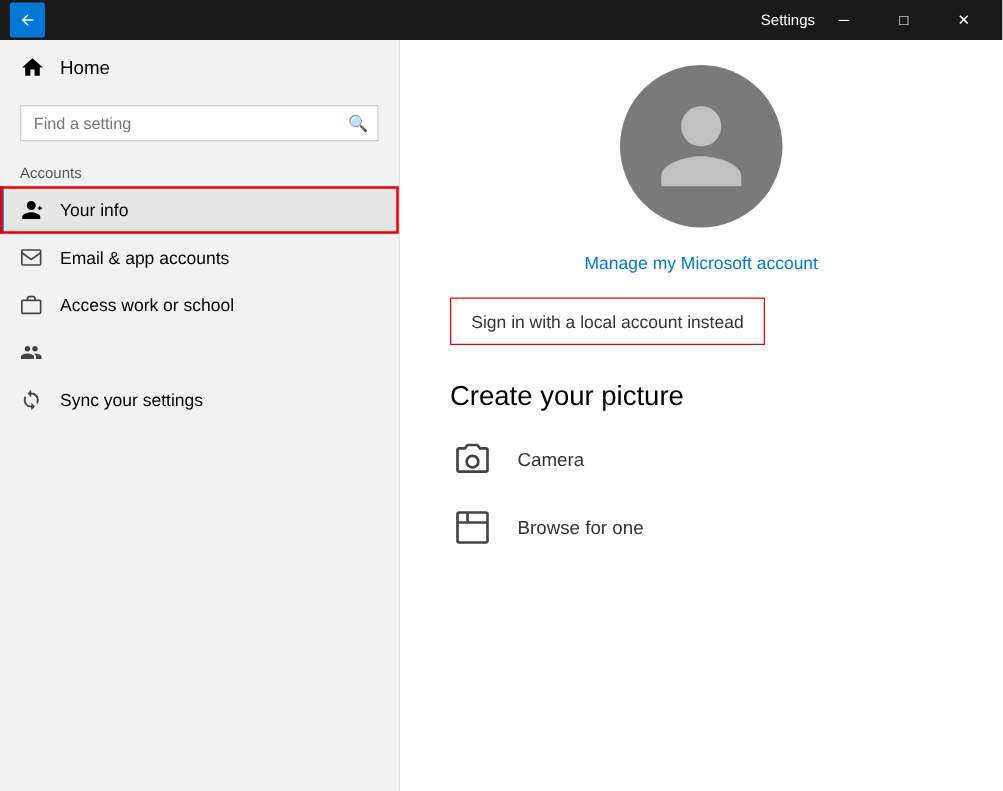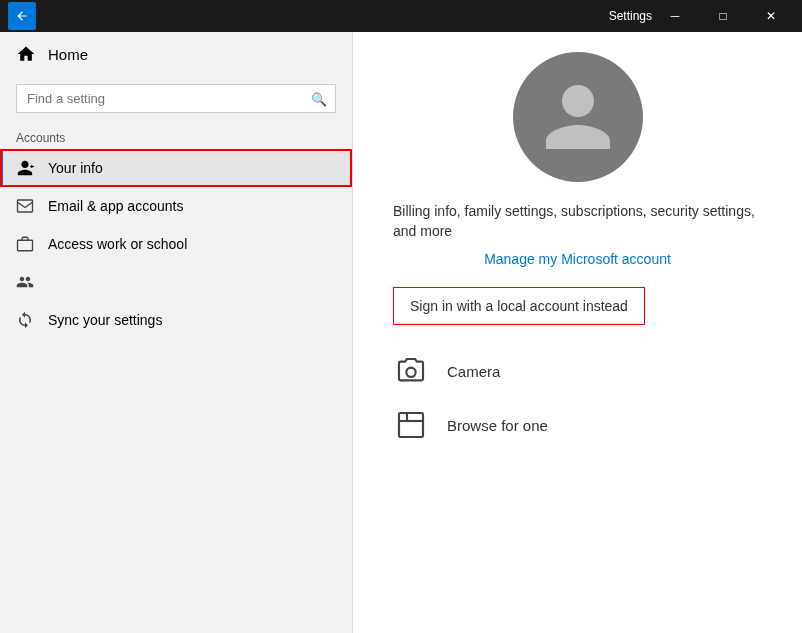--- a/index.html
+++ b/index.html
@@ -57,21 +57,21 @@
 
     
     .main {
       display: flex;
       flex: 1;
       overflow: hidden;
     }
 
     
     .sidebar {
-      width: 353px;
+      width: 320px;
       background: #f2f2f2;
       display: flex;
       flex-direction: column;
       padding: 0;
       flex-shrink: 0;
       border-right: 1px solid #e0e0e0;
     }
     .sidebar-home {
       display: flex;
       align-items: center;
@@ -325,29 +325,29 @@
     
     <div class="avatar-area">
       <div class="avatar-circle">
         <svg viewBox="0 0 24 24" fill="#c0c0c0">
             <path d="M12 12c2.7 0 4.8-2.1 4.8-4.8S14.7 2.4 12 2.4 7.2 4.5 7.2 7.2 9.3 12 12 12zm0 2.4c-3.2 0-9.6 1.6-9.6 4.8v2.4h19.2v-2.4c0-3.2-6.4-4.8-9.6-4.8z"></path>
           </svg>
       </div>
     </div>
 
     
-    <p class="billing-info-text">Billing info, family settings, subscriptions, security settings, and more</p>
 
     
     <a class="manage-link">Manage my Microsoft account</a>
 
     
     <div class="local-account-btn">Sign in with a local account instead</div>
 
     
+    <div class="create-picture-title">Create your picture</div>
 
     
     <div class="picture-option">
       <div class="picture-option-icon">
         <svg viewBox="0 0 24 24" fill="none" stroke="#444" stroke-width="1.6">
           <circle cx="12" cy="13" r="3.5"></circle>
           <path d="M9 3l-1.5 2H4a1 1 0 00-1 1v12a1 1 0 001 1h16a1 1 0 001-1V6a1 1 0 00-1-1h-3.5L15 3H9z"></path>
         </svg>
       </div>
       <span class="picture-option-label">Camera</span>

